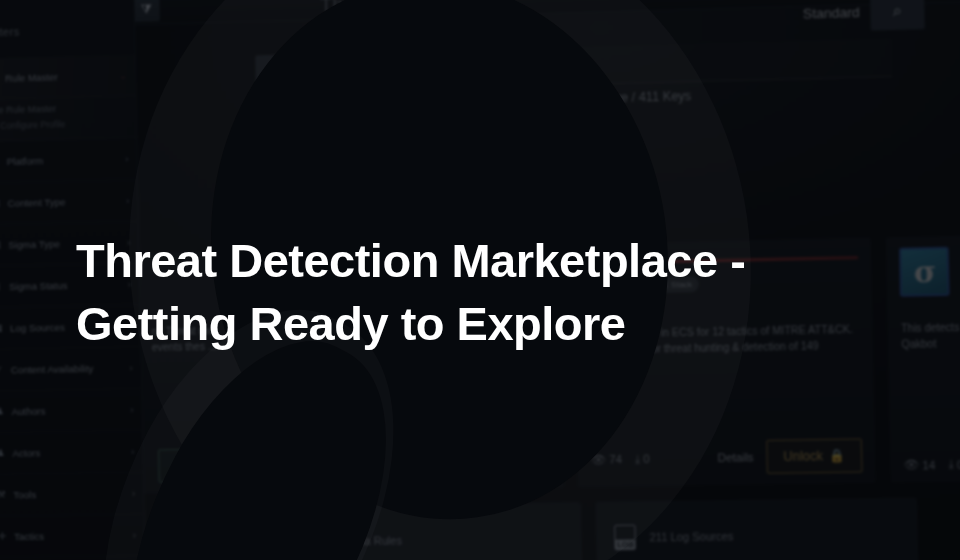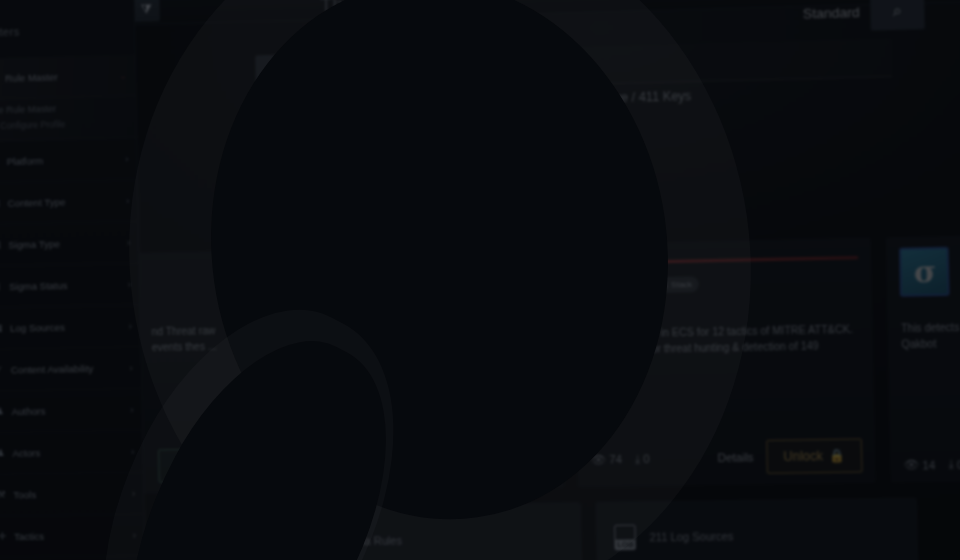--- a/index.html
+++ b/index.html
@@ -605,14 +605,15 @@
     </div>
   </div>
 
   <div class="swoosh swoosh-outer"></div>
   <div class="swoosh swoosh-inner"></div>
   <div class="swoosh swoosh-tail"></div>
   <div class="swoosh swoosh-tail-in"></div>
 
   <div class="dim"></div>
 
+  <div class="overlay-title">Threat Detection Marketplace - Getting Ready to Explore</div>
 
 </div>
 
 </body></html>

